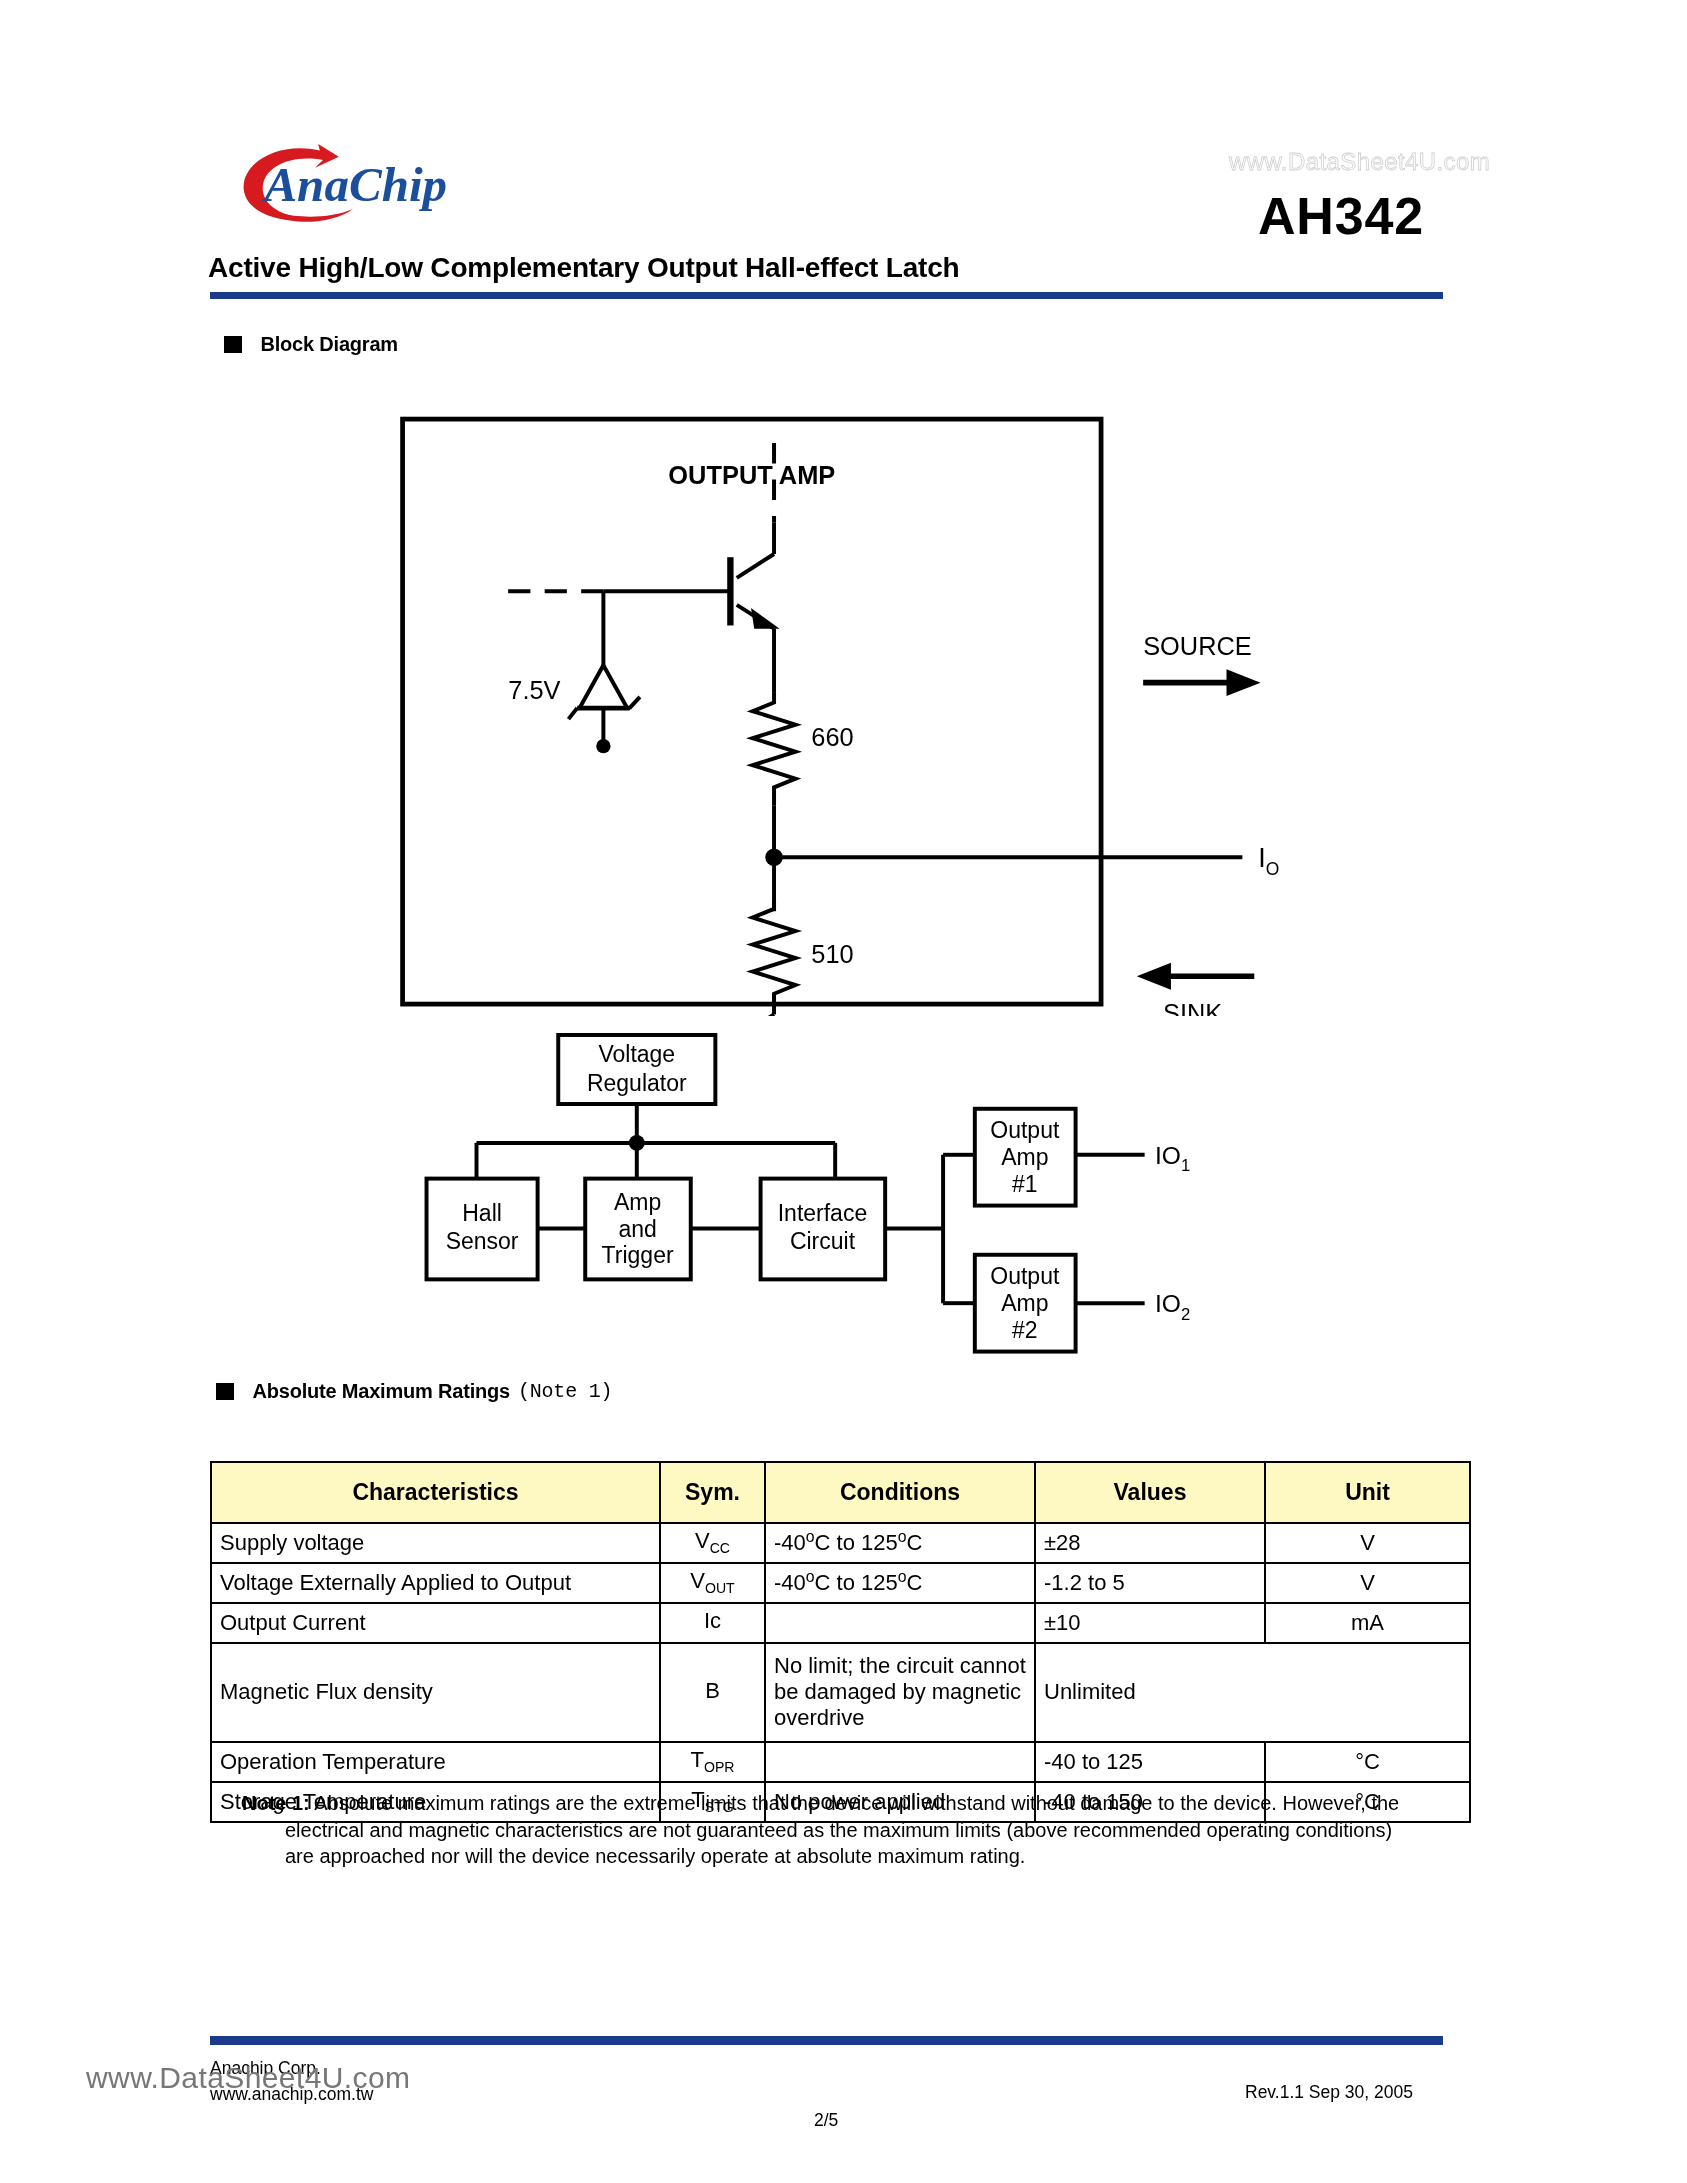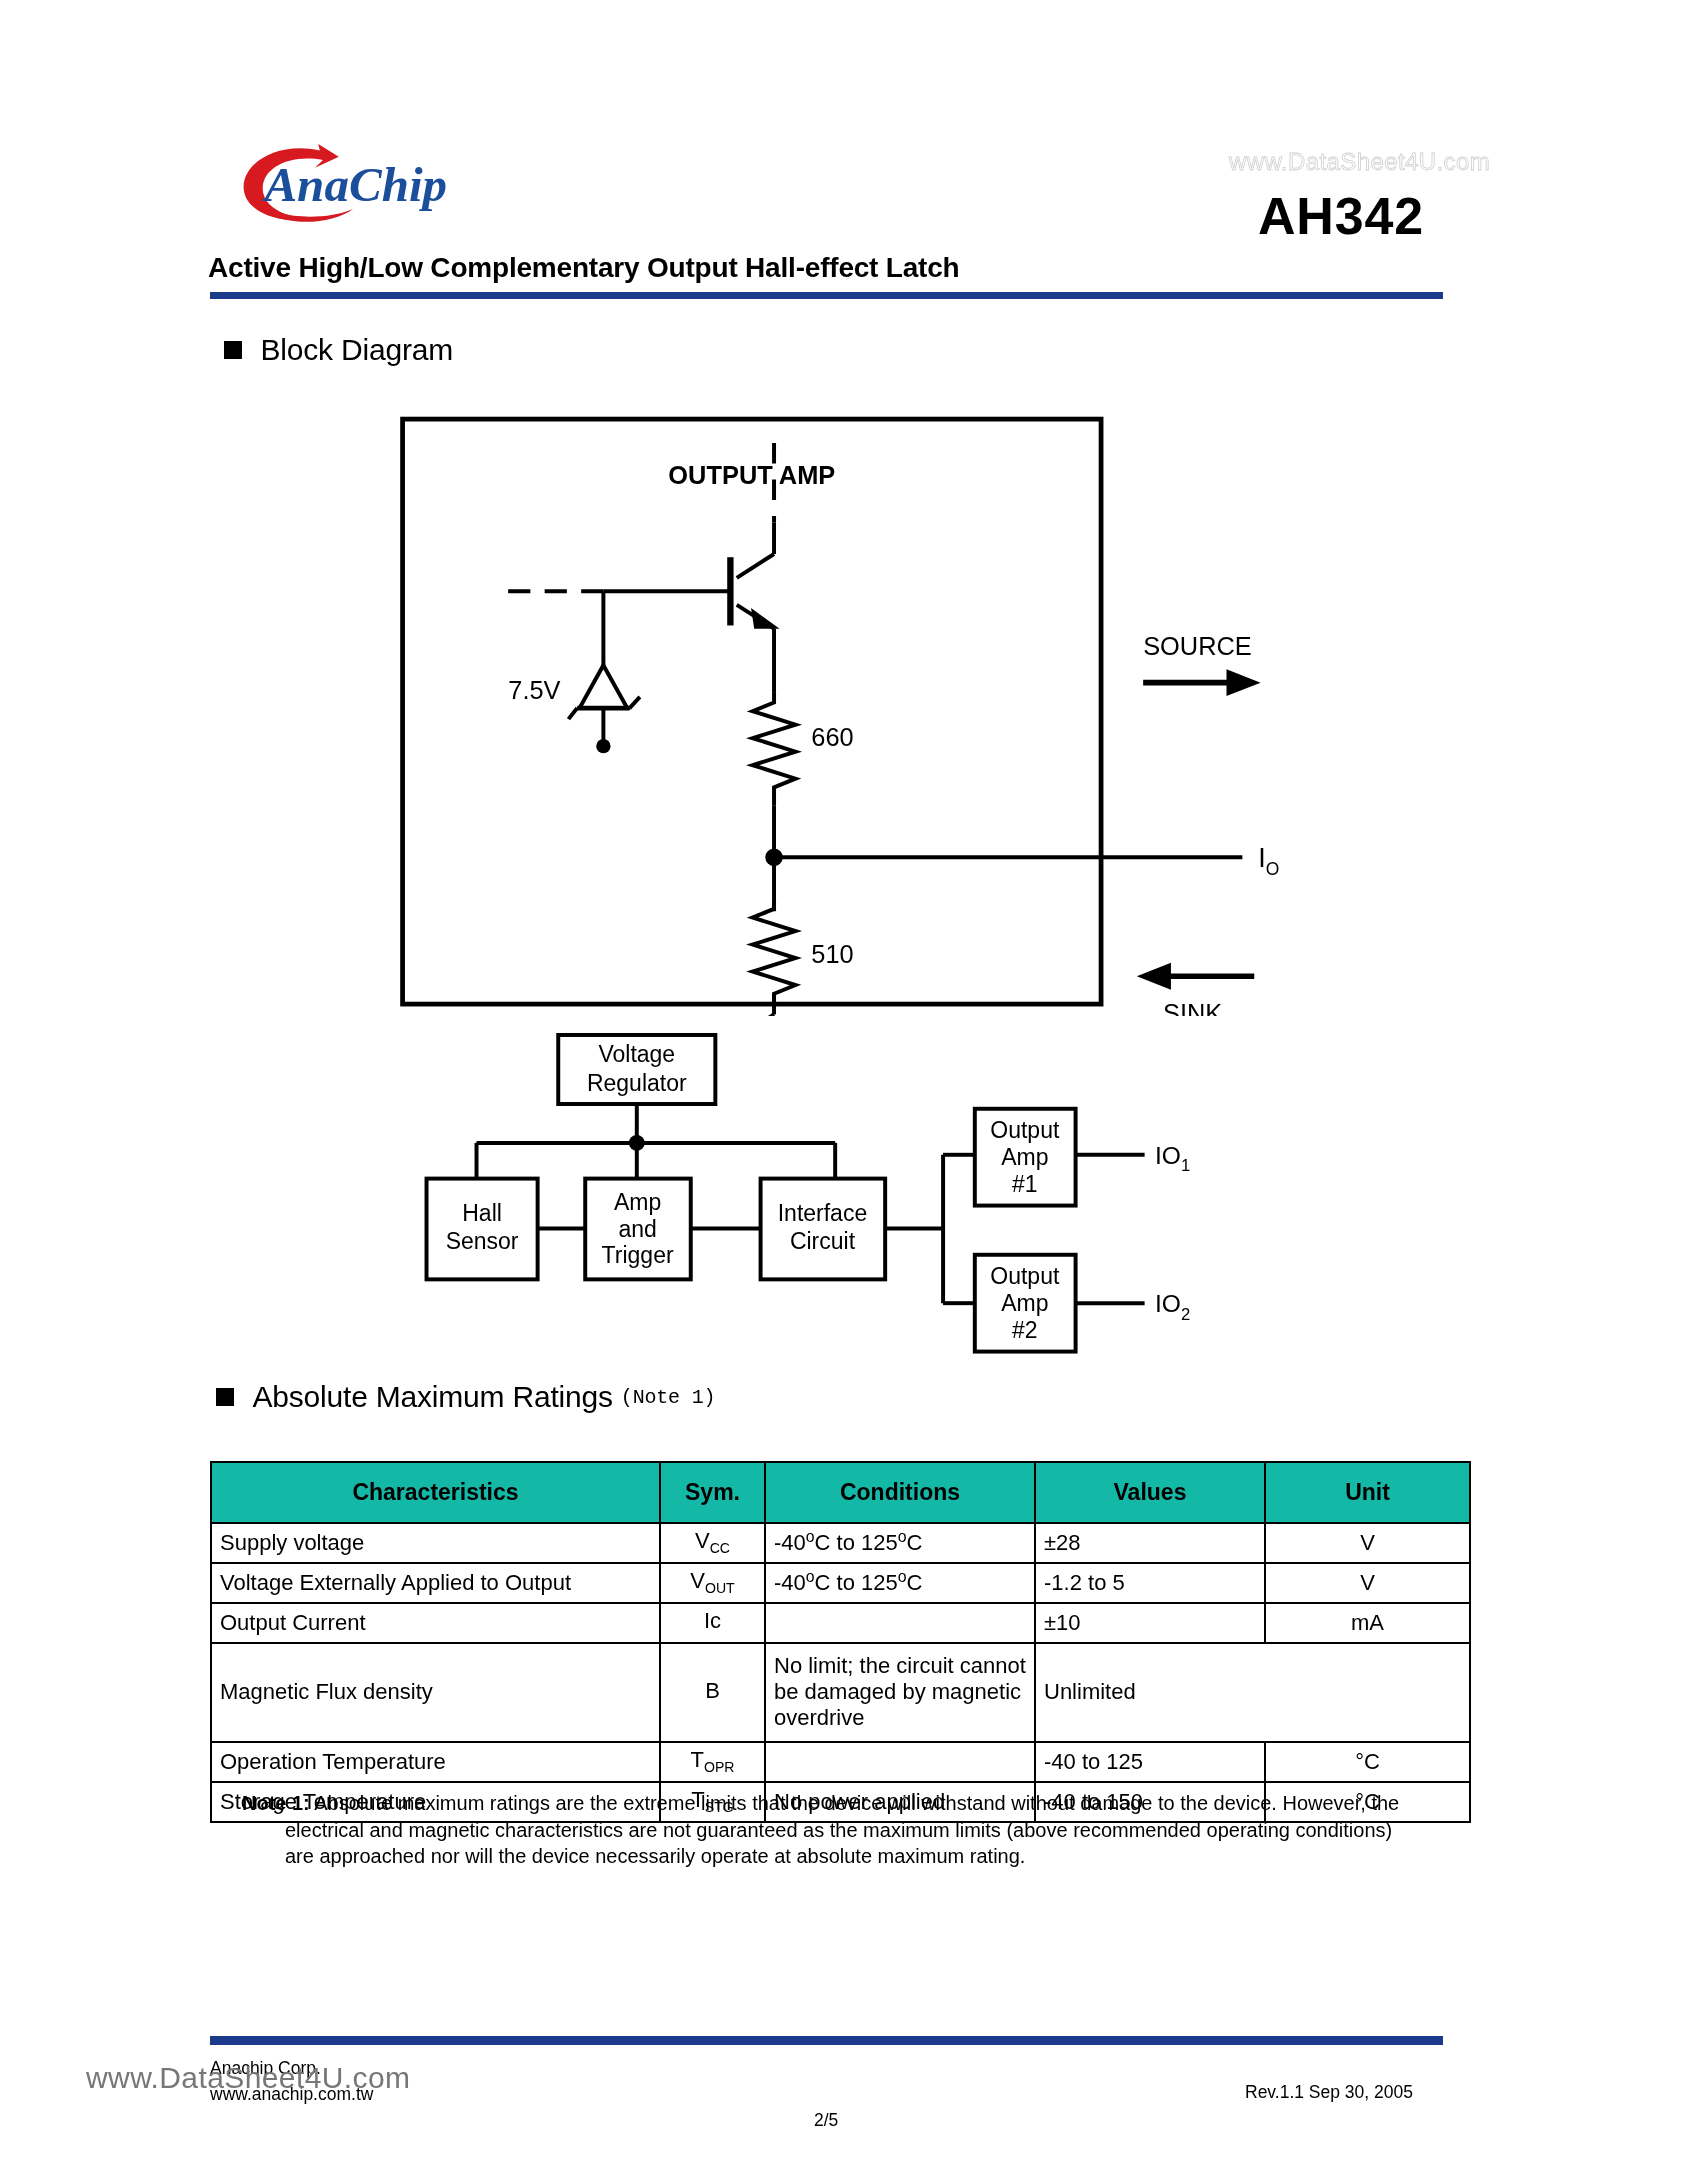--- a/index.html
+++ b/index.html
@@ -33,21 +33,21 @@
     font-size:28px; font-weight:bold; letter-spacing:-0.2px;
   }
   .rule-blue{
     position:absolute; left:210px; top:292px;
     width:1233px; height:7.1px; background:#1b3a8c;
   }
 
   
   .sec-head{ position:absolute; display:flex; align-items:center; }
   .sec-bullet{ width:17.5px; height:17.5px; background:#000; margin-right:19px; }
-  .sec-title{ font-size:30px; font-weight:normal; letter-spacing:-0.2px; }
+  .sec-title{ font-size:20px; font-weight:bold; letter-spacing:-0.2px; }
   .sec-note{ font-size:20px; margin-left:8px; letter-spacing:-0.2px;font-family:Liberation Mono, monospace; }
 
   #block-diagram-head{ left:224px; top:333px; }
   #amr-head{ left:216px; top:1380px; }
 
   
   #circuit-svg{ position:absolute; left:0px; top:381px; }
   #lower-svg{ position:absolute; left:0px; top:1008px; }
 
   
@@ -58,21 +58,21 @@
     table-layout:fixed;
     font-size:22px;
   }
   #amr-table th, #amr-table td{
     border:2.4px solid #000;
     padding:4.8px 8px;
     font-weight:normal;
     vertical-align:middle;
   }
   #amr-table thead th{
-    background:#14b8a6;
+    background:#fef9c3;
     font-weight:bold;
     text-align:center;
     height:49px;
     font-size:23px;
   }
   #amr-table td.c-char{ text-align:left;  }
   #amr-table td.c-sym{  text-align:center; }
   #amr-table td.c-cond{ text-align:left; }
   #amr-table td.c-val{  text-align:left; }
   #amr-table td.c-unit{ text-align:center; }

